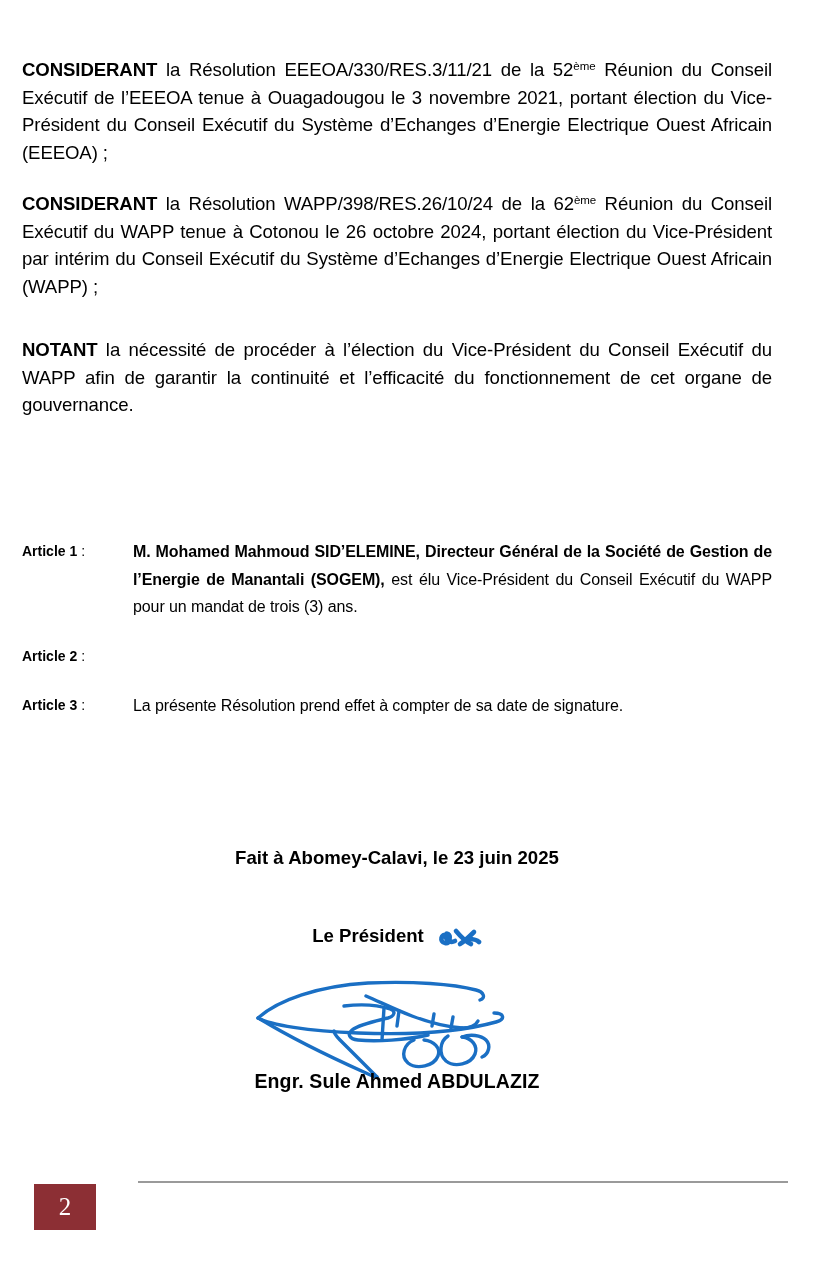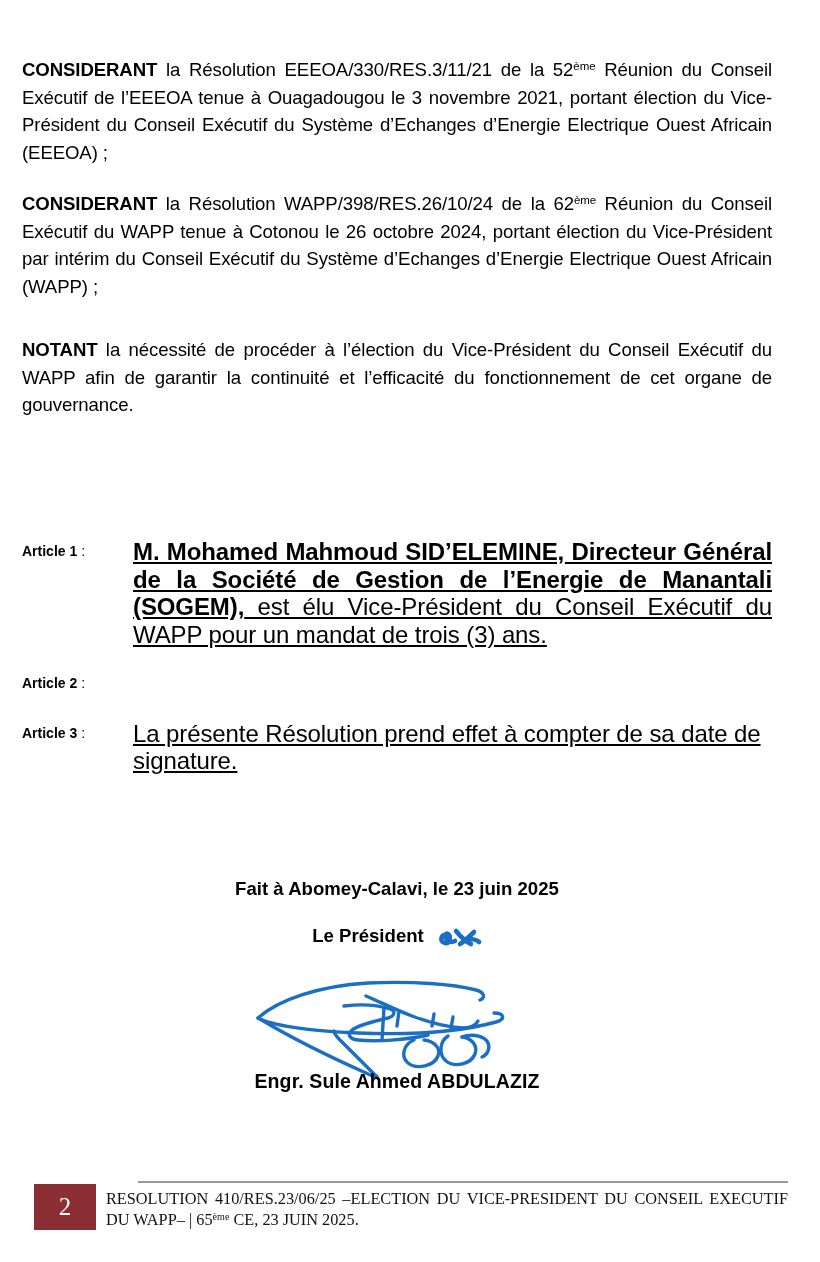--- a/index.html
+++ b/index.html
@@ -84,40 +84,38 @@
     font-size: 14px;
     line-height: 27.5px;
     font-weight: bold;
     white-space: nowrap;
   }
   .art-label .lbl-colon {
     font-weight: normal;
   }
   .art-body {
     flex: 1 1 auto;
-    font-size: 24px;
+    font-size: 16px;
     line-height: 27.5px;
     text-align: justify;
     text-justify: inter-word;
     letter-spacing: -0.1px;
-    text-decoration: underline;
   }
   .art-body.no-justify { text-align: left; }
   .art-body b { font-weight: bold; }
 
   
   .sig-place {
     position: absolute;
     left: 22px;
     top: 847px;
     width: 750px;
     text-align: center;
     font-size: 18.6px;
     font-weight: bold;
-    margin-top: 31px;
   }
 
   .sig-title-row {
     position: absolute;
     left: 22px;
     top: 925px;
     width: 750px;
     text-align: center;
     font-size: 18.6px;
     font-weight: bold;
@@ -289,19 +287,15 @@
         <path d="M214 59 C222 56, 233 57, 238 62 C243 67, 241 76, 234 79"></path>
       </g>
     </svg>
   </div>
 
   <div class="sig-name">Engr. Sule Ahmed ABDULAZIZ</div>
 
   <div class="footer">
     <div class="footer-rule"></div>
     <div class="page-badge">2</div>
-    <div class="footer-text">
-      <span>RESOLUTION 410/RES.23/06/25 –ELECTION DU VICE-PRESIDENT DU CONSEIL EXECUTIF DU</span>
-      <span class="fline2"><span>WAPP– | 65</span><sup>ème</sup><span> CE, 23 JUIN 2025.</span></span>
-    </div>
   </div>
 
 </div>
 
 </body></html>

